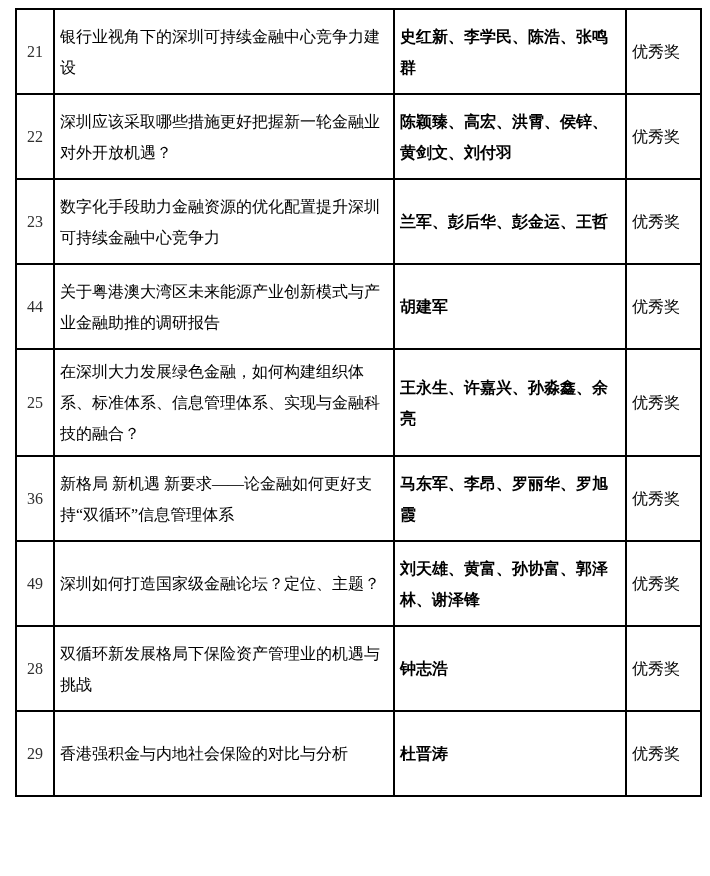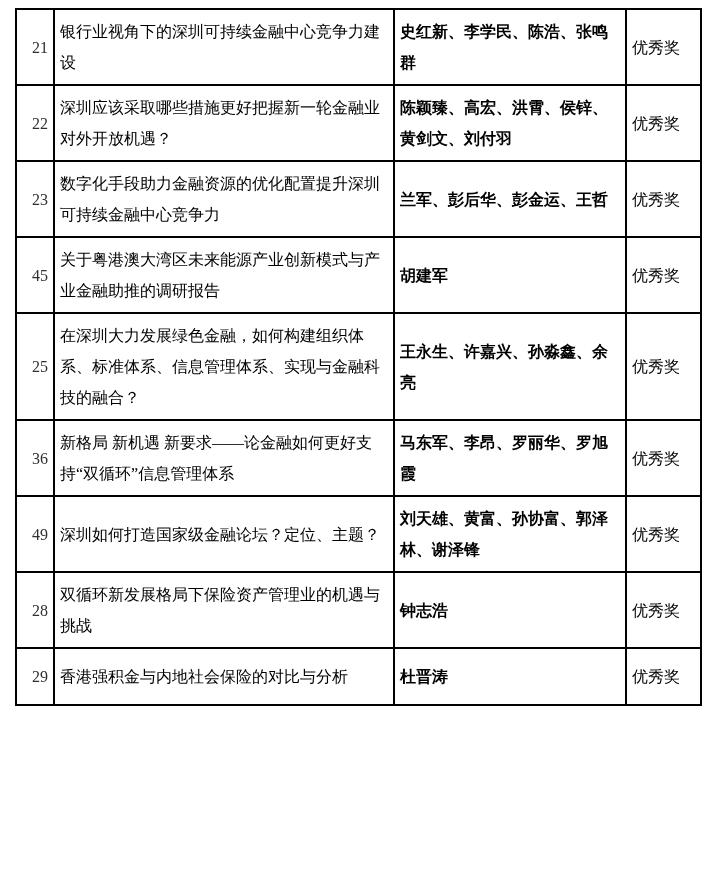--- a/index.html
+++ b/index.html
@@ -30,24 +30,24 @@
   }
   table.awards td {
     border: 2px solid #000000;
     vertical-align: middle;
     font-size: 16px;
     line-height: 31px;
     padding: 6px 5px;
     word-break: break-all;
   }
   table.awards tr {
-    height: 57px;
+    height: 85px;
   }
   td.c-no {
-    text-align: right;
+    text-align: center;
     font-size: 17px;
     color: #303030;
     padding: 0;
   }
   td.c-title {
     text-align: left;
     padding-left: 6px;
     padding-right: 6px;
   }
   td.c-authors {
@@ -84,21 +84,21 @@
     <td class="c-authors">陈颖臻、高宏、洪霄、侯锌、黄剑文、刘付羽</td>
     <td class="c-award">优秀奖</td>
   </tr>
         <tr>
     <td class="c-no">23</td>
     <td class="c-title">数字化手段助力金融资源的优化配置提升深圳可持续金融中心竞争力</td>
     <td class="c-authors">兰军、彭后华、彭金运、王哲</td>
     <td class="c-award">优秀奖</td>
   </tr>
         <tr>
-    <td class="c-no">45</td>
+    <td class="c-no">44</td>
     <td class="c-title">关于粤港澳大湾区未来能源产业创新模式与产业金融助推的调研报告</td>
     <td class="c-authors">胡建军</td>
     <td class="c-award">优秀奖</td>
   </tr>
         <tr>
     <td class="c-no">25</td>
     <td class="c-title">在深圳大力发展绿色金融，如何构建组织体系、标准体系、信息管理体系、实现与金融科技的融合？</td>
     <td class="c-authors">王永生、许嘉兴、孙淼鑫、余亮</td>
     <td class="c-award">优秀奖</td>
   </tr>

